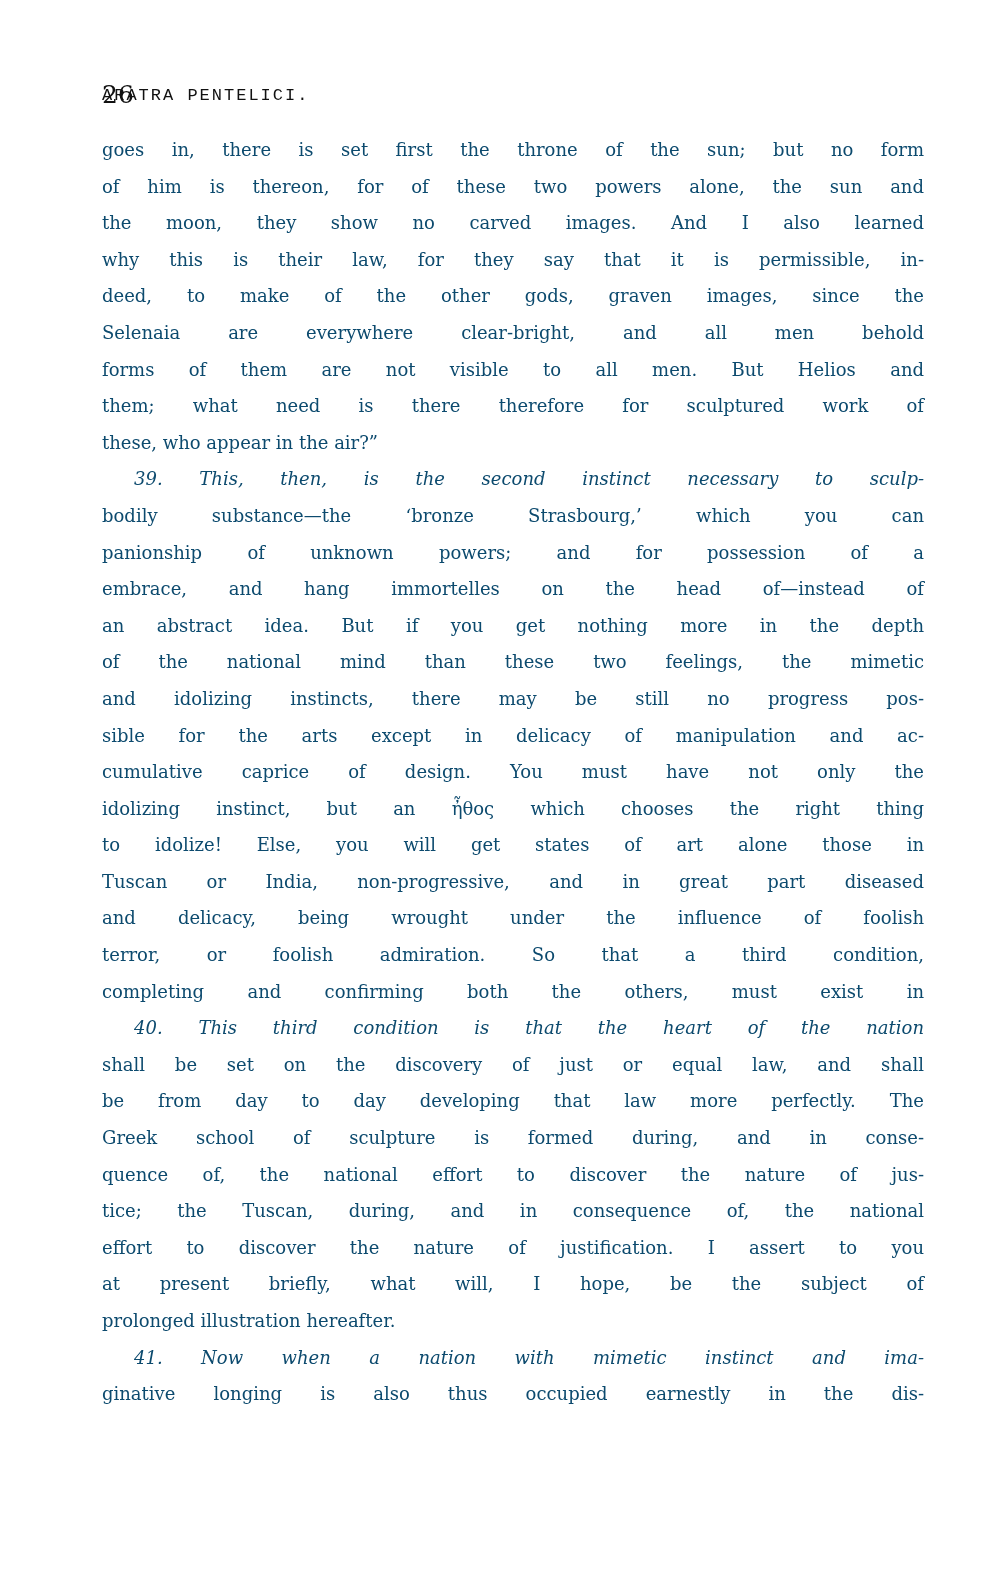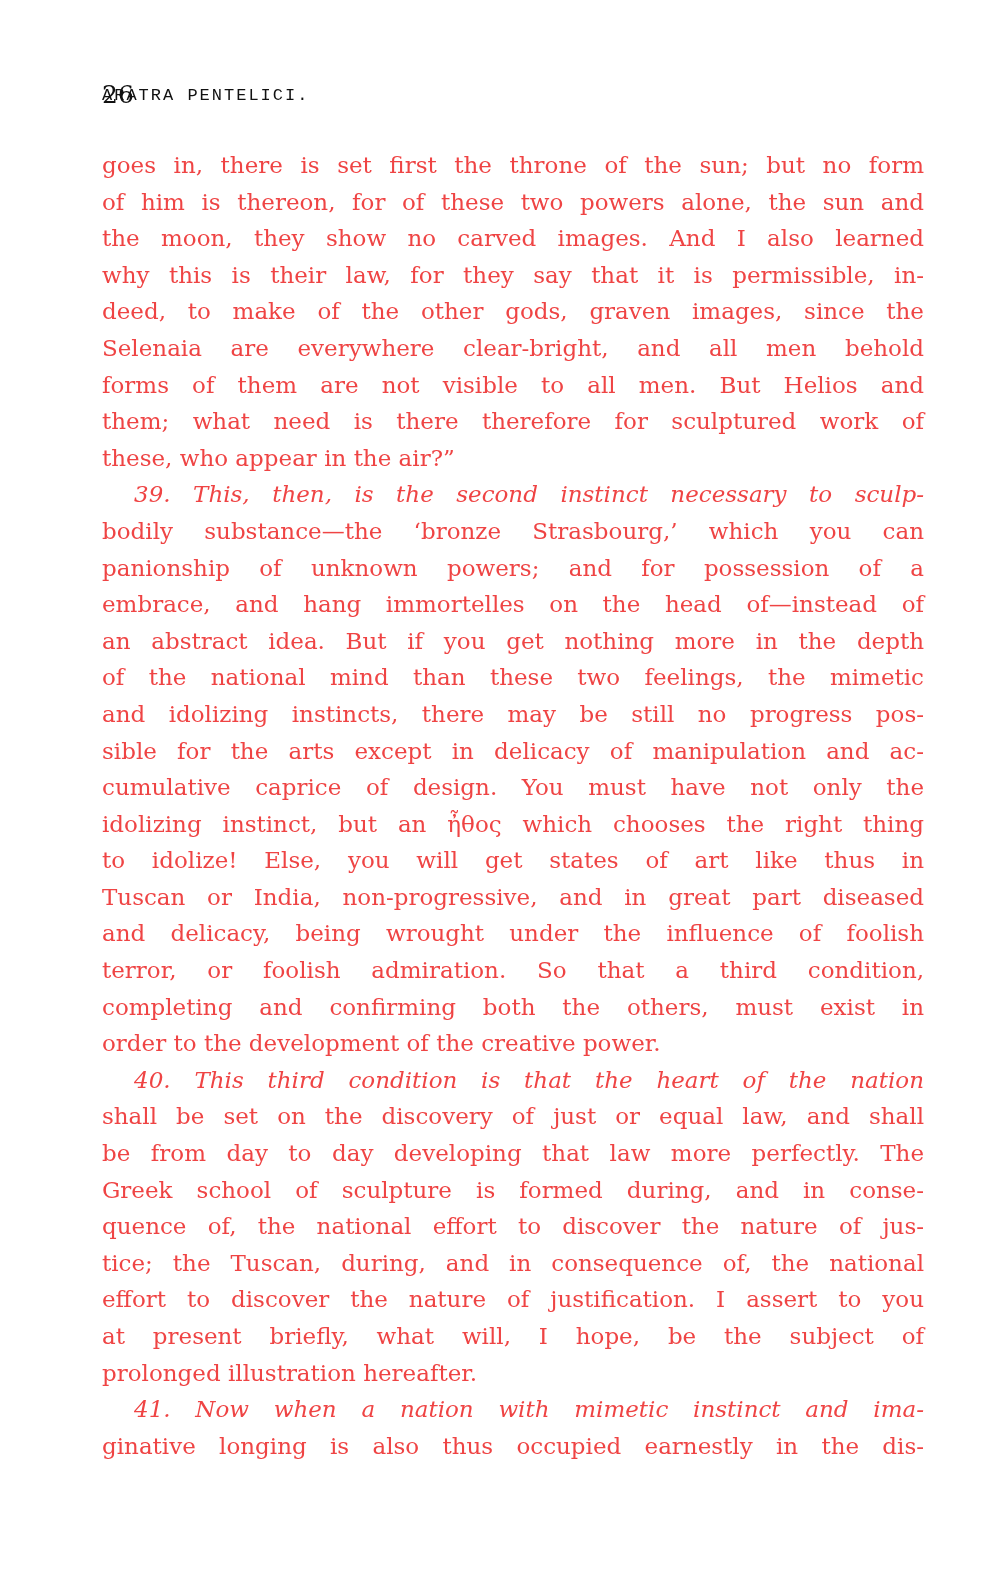--- a/index.html
+++ b/index.html
@@ -1,21 +1,21 @@
 <!DOCTYPE html>
 <html><head>
 <meta charset="utf-8">
 <style>
   html, body { margin: 0; padding: 0; background: #ffffff; }
   body { width: 1000px; height: 1594px; position: relative; overflow: hidden; }
   .page { position: absolute; left: 0; top: 0; width: 968px; height: 1594px; background: #fff; }
   .running-head { position: absolute; top: 80px; left: 102px; width: 820px; height: 34px; }
   .page-number { position: absolute; left: 0; top: 0; font-family: "DejaVu Serif", serif; font-size: 25px; color: #111; }
   .running-title { position: absolute; left: 0; width: 100%; top: 6px; text-align: left; font-family: Liberation Mono, monospace; font-size: 17px; letter-spacing: 2px; color: #111; padding-left: 0; }
-  .body-text { position: absolute; left: 102px; top: 147px; width: 822px; font-family: "DejaVu Serif", serif; font-size: 23px; line-height: 36.6px; color: #ef4444; }
+  .body-text { position: absolute; left: 102px; top: 132px; width: 822px; font-family: "DejaVu Serif", serif; font-size: 18px; line-height: 36.6px; color: #0c4a6e; }
   .line { display: block; white-space: nowrap; text-align: justify; text-align-last: justify; height: 36.6px; }
   .line.last { text-align-last: left; }
   .line.indent { padding-left: 32px; font-style: italic; }
 </style>
 </head>
 <body>
 
 <div class="page">
   <div class="running-head">
     <span class="page-number">26</span>
@@ -35,26 +35,25 @@
       <span class="line indent">39. This, then, is the second instinct necessary to sculp-</span>
       <span class="line">bodily substance—the ‘bronze Strasbourg,’ which you can</span>
       <span class="line">panionship of unknown powers; and for possession of a</span>
       <span class="line">embrace, and hang immortelles on the head of—instead of</span>
       <span class="line">an abstract idea.  But if you get nothing more in the depth</span>
       <span class="line">of the national mind than these two feelings, the mimetic</span>
       <span class="line">and idolizing instincts, there may be still no progress pos-</span>
       <span class="line">sible for the arts except in delicacy of manipulation and ac-</span>
       <span class="line">cumulative caprice of design.  You must have not only the</span>
       <span class="line">idolizing instinct, but an ἦθος which chooses the right thing</span>
-      <span class="line">to idolize!  Else, you will get states of art like thus in</span>
+      <span class="line">to idolize!  Else, you will get states of art alone those in</span>
       <span class="line">Tuscan or India, non-progressive, and in great part diseased</span>
       <span class="line">and delicacy, being wrought under the influence of foolish</span>
       <span class="line">terror, or foolish admiration.  So that a third condition,</span>
       <span class="line">completing and confirming both the others, must exist in</span>
-      <span class="line last">order to the development of the creative power.</span>
       <span class="line indent">40. This third condition is that the heart of the nation</span>
       <span class="line">shall be set on the discovery of just or equal law, and shall</span>
       <span class="line">be from day to day developing that law more perfectly.  The</span>
       <span class="line">Greek school of sculpture is formed during, and in conse-</span>
       <span class="line">quence of, the national effort to discover the nature of jus-</span>
       <span class="line">tice; the Tuscan, during, and in consequence of, the national</span>
       <span class="line">effort to discover the nature of justification.  I assert to you</span>
       <span class="line">at present briefly, what will, I hope, be the subject of</span>
       <span class="line last">prolonged illustration hereafter.</span>
       <span class="line indent">41. Now when a nation with mimetic instinct and ima-</span>

